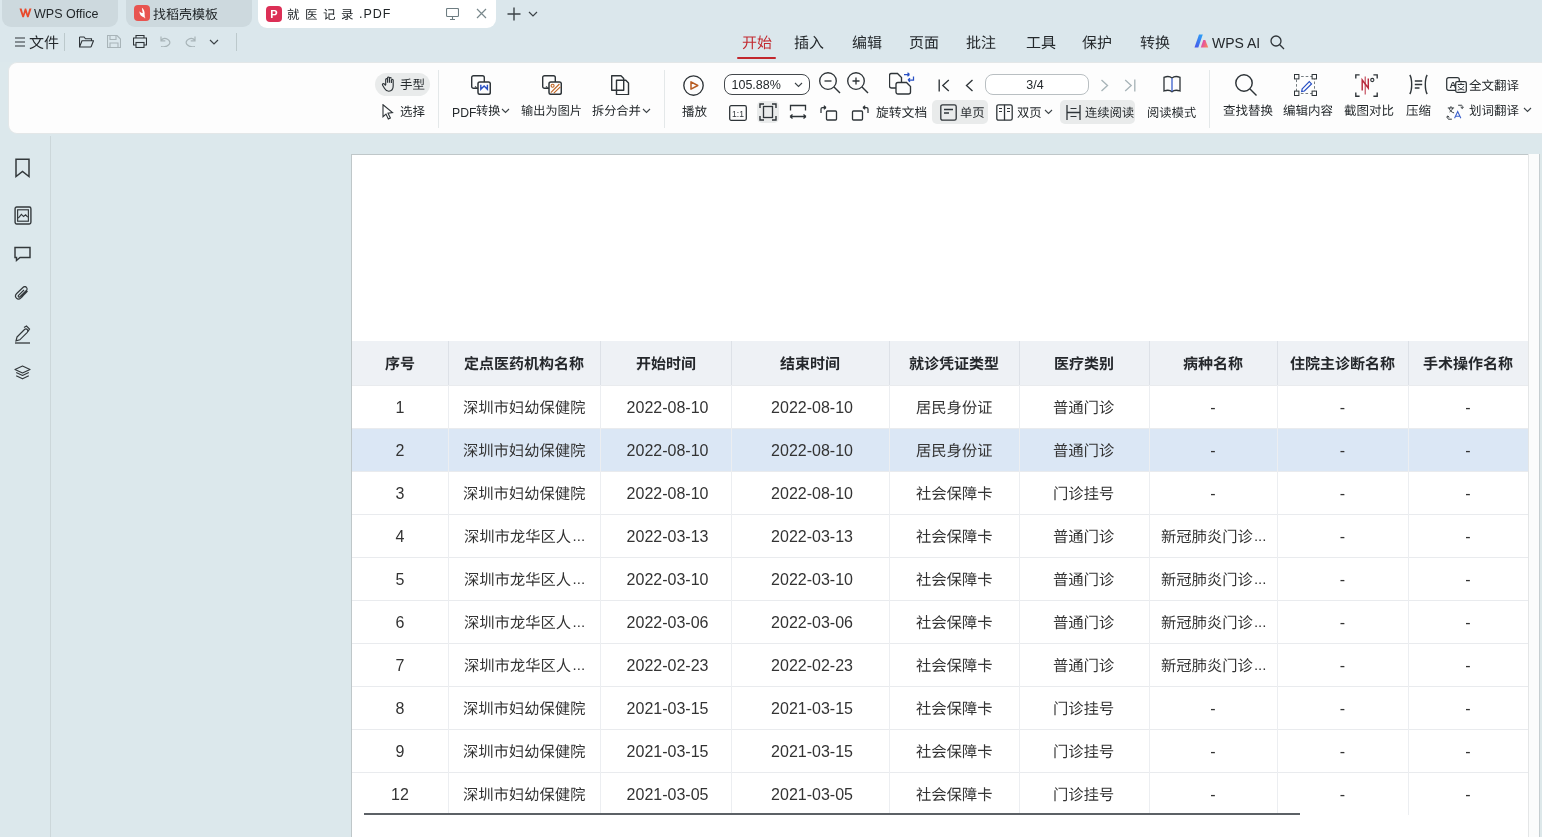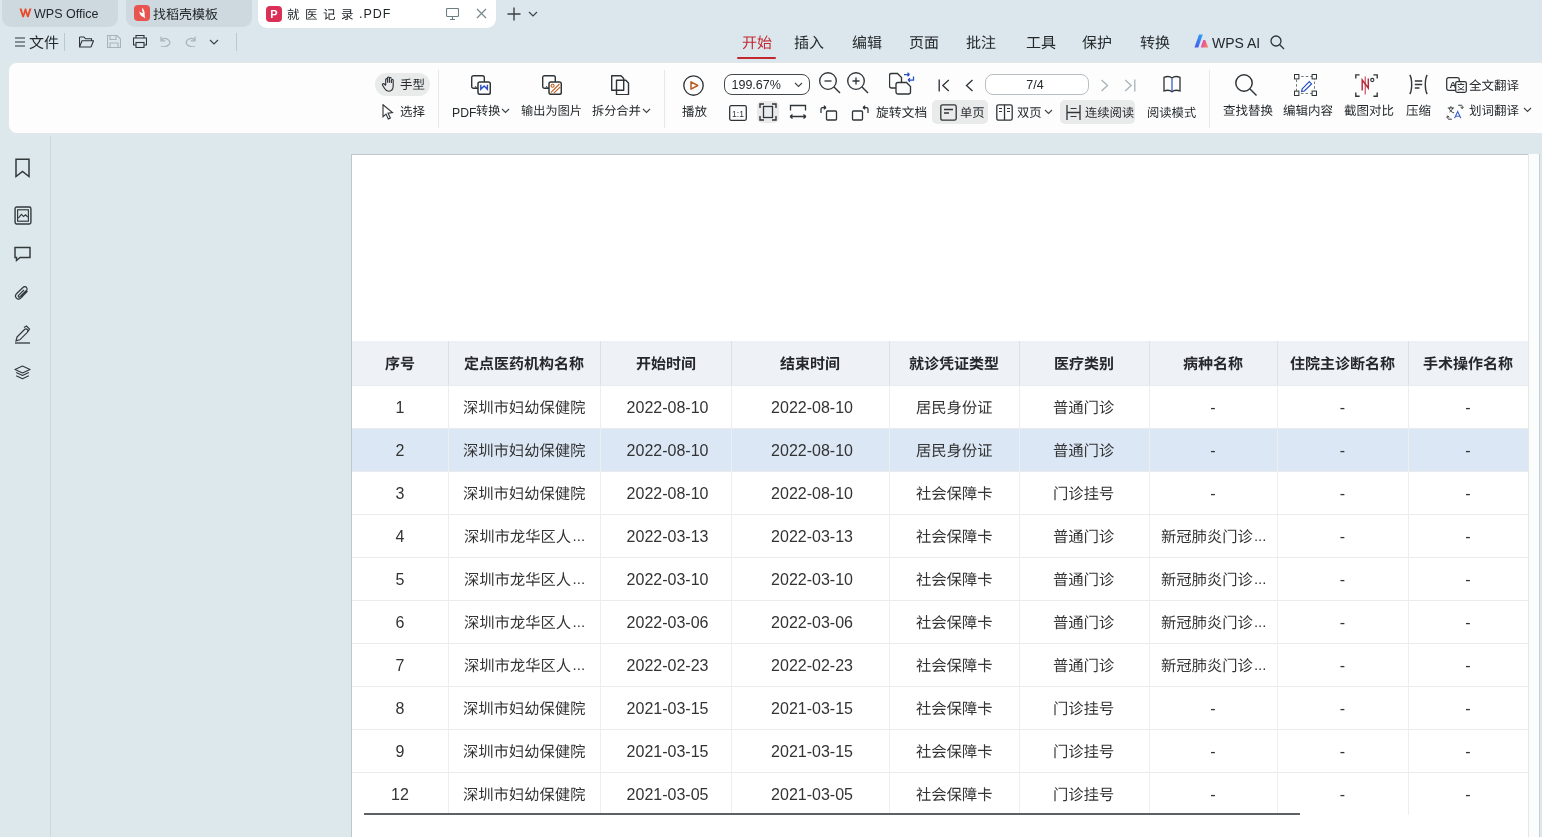--- a/index.html
+++ b/index.html
@@ -372,21 +372,21 @@
     <circle cx="10.5" cy="10.5" r="9.7" fill="none" stroke="#2e3438" stroke-width="1.35"></circle>
     <path d="M8 6.8 L14.8 10.5 L8 14.2 Z" fill="none" stroke="#b85c22" stroke-width="1.5" stroke-linejoin="round"></path>
   </svg>
 <svg class="t" style="left:681.5px;top:116.4px">
     <g fill="#24292c">
       <use href="#g40" transform="translate(0.0) scale(0.0125,-0.0125)"></use>
       <use href="#g41" transform="translate(12.5) scale(0.0125,-0.0125)"></use>
     </g>
   </svg>
 <div class="a" style="left:724px;top:73.5px;width:86px;height:21.5px;background:#fff;border:1.3px solid #43484c;border-radius:8px;box-sizing:border-box"></div>
-<div class="a" style="left:731.5px;top:77.5px;font-size:12.5px;color:#24292c;font-weight:normal;">199.67%</div>
+<div class="a" style="left:731.5px;top:77.5px;font-size:12.5px;color:#24292c;font-weight:normal;">105.88%</div>
 <svg class="a" style="left:794px;top:81.5px" width="9" height="6" viewBox="0 0 9 6">
     <path d="M1 1 L4.5 4.5 L8 1" fill="none" stroke="#3c4347" stroke-width="1.1"></path>
   </svg>
 <svg class="a" style="left:818px;top:71px" width="24" height="24" viewBox="0 0 24 24">
     <circle cx="10" cy="10" r="8.3" fill="none" stroke="#2e3438" stroke-width="1.35"></circle>
     <path d="M16 16 L22 22" stroke="#2e3438" stroke-width="1.35"></path>
     <path d="M6.5 10 H13.5" stroke="#2e3438" stroke-width="1.35"></path>
   </svg>
 <svg class="a" style="left:846px;top:71px" width="24" height="24" viewBox="0 0 24 24">
     <circle cx="10" cy="10" r="8.3" fill="none" stroke="#2e3438" stroke-width="1.35"></circle>
@@ -430,21 +430,21 @@
       <use href="#g43" transform="translate(38.4) scale(0.0128,-0.0128)"></use>
     </g>
   </svg>
 <svg class="a" style="left:938px;top:79px" width="12" height="13" viewBox="0 0 12 13">
     <path d="M1.2 0.5 V12.5 M10.8 1 L4.8 6.5 L10.8 12" fill="none" stroke="#2e3438" stroke-width="1.35"></path>
   </svg>
 <svg class="a" style="left:965px;top:79px" width="9" height="13" viewBox="0 0 9 13">
     <path d="M7.5 1 L1.5 6.5 L7.5 12" fill="none" stroke="#2e3438" stroke-width="1.35"></path>
   </svg>
 <div class="a" style="left:984.5px;top:73.5px;width:104px;height:21px;background:#fff;border:1px solid #b9bfc2;border-radius:8px;box-sizing:border-box"></div>
-<div class="a" style="left:1035px;top:77.5px;transform:translateX(-50%);font-size:12.5px;color:#24292c;font-weight:normal">7/4</div>
+<div class="a" style="left:1035px;top:77.5px;transform:translateX(-50%);font-size:12.5px;color:#24292c;font-weight:normal">3/4</div>
 <svg class="a" style="left:1100px;top:79px" width="9" height="13" viewBox="0 0 9 13">
     <path d="M1.5 1 L7.5 6.5 L1.5 12" fill="none" stroke="#a8b4b8" stroke-width="1.35"></path>
   </svg>
 <svg class="a" style="left:1124px;top:79px" width="12" height="13" viewBox="0 0 12 13">
     <path d="M10.8 0.5 V12.5 M1.2 1 L7.2 6.5 L1.2 12" fill="none" stroke="#a8b4b8" stroke-width="1.35"></path>
   </svg>
 <svg class="a" style="left:1163px;top:75px" width="18" height="19" viewBox="0 0 18 19">
     <path d="M9 3 C7 1.3 4 1.2 1 2.3 V16 C4 14.9 7 15 9 16.8 C11 15 14 14.9 17 16 V2.3 C14 1.2 11 1.3 9 3 Z" fill="none" stroke="#2e3438" stroke-width="1.3"></path>
     <path d="M9 3.2 V16.4" stroke="#3a5fcc" stroke-width="1.3"></path>
   </svg>

